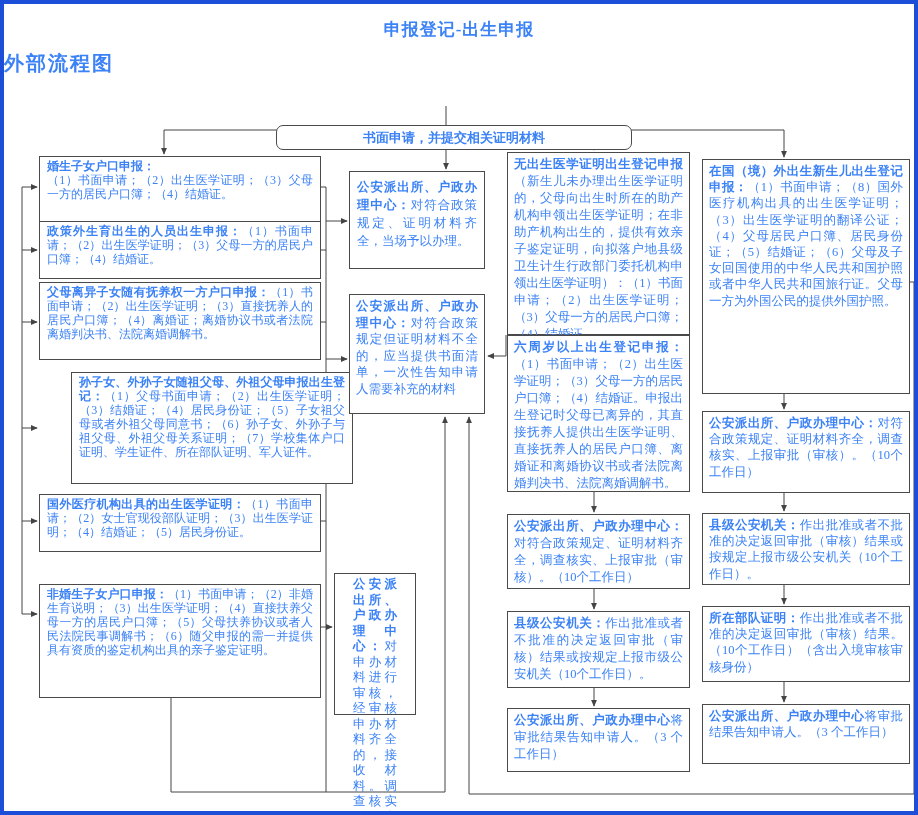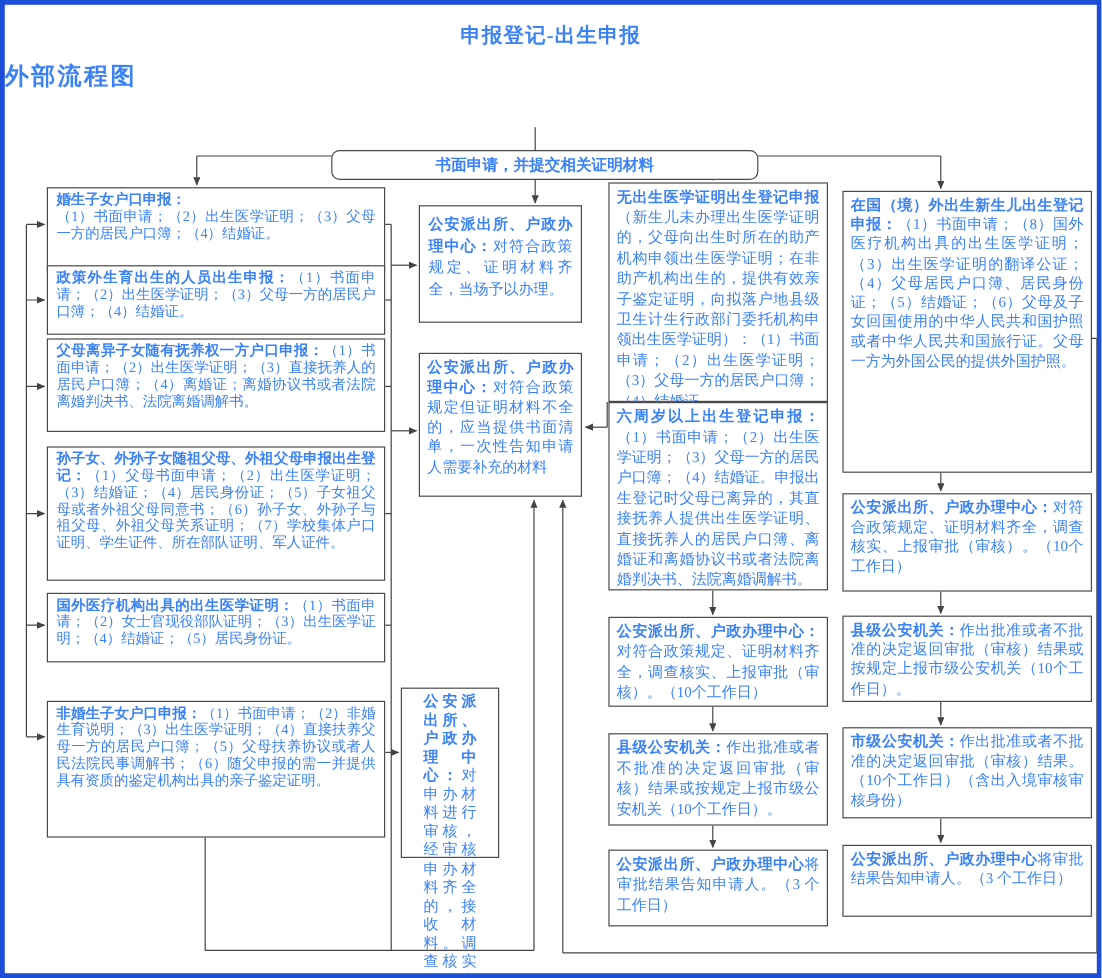--- a/index.html
+++ b/index.html
@@ -104,21 +104,21 @@
 
   <div class="box cl" style="top:152px;height:70px;">
     <b class="bt blk">婚生子女户口申报：</b><span>（1）书面申请；（2）出生医学证明；（3）父母一方的居民户口簿；（4）结婚证。</span>
   </div>
   <div class="box cl" style="top:217px;height:58px;">
     <b class="bt">政策外生育出生的人员出生申报：</b><span>（1）书面申请；（2）出生医学证明；（3）父母一方的居民户口簿；（4）结婚证。</span>
   </div>
   <div class="box cl" style="top:278px;height:78px;">
     <b class="bt">父母离异子女随有抚养权一方户口申报：</b><span>（1）书面申请；（2）出生医学证明；（3）直接抚养人的居民户口簿；（4）离婚证；离婚协议书或者法院离婚判决书、法院离婚调解书。</span>
   </div>
-  <div class="box cl" style="top:368px;height:112px;">
+  <div class="box cl" style="top:368px;height:112px;margin-left:32px;">
     <b class="bt">孙子女、外孙子女随祖父母、外祖父母申报出生登记：</b><span>（1）父母书面申请；（2）出生医学证明；（3）结婚证；（4）居民身份证；（5）子女祖父母或者外祖父母同意书；（6）孙子女、外孙子与祖父母、外祖父母关系证明；（7）学校集体户口证明、学生证件、所在部队证明、军人证件。</span>
   </div>
   <div class="box cl" style="top:490px;height:58px;">
     <b class="bt">国外医疗机构出具的出生医学证明：</b><span>（1）书面申请；（2）女士官现役部队证明；（3）出生医学证明；（4）结婚证；（5）居民身份证。</span>
   </div>
   <div class="box cl" style="top:580px;height:114px;">
     <b class="bt">非婚生子女户口申报：</b><span>（1）书面申请；（2）非婚生育说明；（3）出生医学证明；（4）直接扶养父母一方的居民户口簿；（5）父母扶养协议或者人民法院民事调解书；（6）随父申报的需一并提供具有资质的鉴定机构出具的亲子鉴定证明。</span>
   </div>
 
   <div class="box cm cm1" style="top:167px;height:98px;">
@@ -150,19 +150,19 @@
   <div class="box cf" style="top:155px;height:235px;">
     <b class="bt">在国（境）外出生新生儿出生登记申报：</b><span>（1）书面申请；（8）国外医疗机构出具的出生医学证明；（3）出生医学证明的翻译公证；（4）父母居民户口簿、居民身份证；（5）结婚证；（6）父母及子女回国使用的中华人民共和国护照或者中华人民共和国旅行证。父母一方为外国公民的提供外国护照。</span>
   </div>
   <div class="box cf" style="top:407px;height:82px;">
     <b class="bt">公安派出所、户政办理中心：</b><span>对符合政策规定、证明材料齐全，调查核实、上报审批（审核）。（10个工作日）</span>
   </div>
   <div class="box cf" style="top:509px;height:72px;">
     <b class="bt">县级公安机关：</b><span>作出批准或者不批准的决定返回审批（审核）结果或按规定上报市级公安机关（10个工作日）。</span>
   </div>
   <div class="box cf" style="top:602px;height:76px;">
-    <b class="bt">市级公安机关：</b><span>作出批准或者不批准的决定返回审批（审核）结果。（10个工作日）（含出入境审核审核身份）</span>
+    <b class="bt">所在部队证明：</b><span>作出批准或者不批准的决定返回审批（审核）结果。（10个工作日）（含出入境审核审核身份）</span>
   </div>
   <div class="box cf" style="top:700px;height:60px;">
     <b class="bt">公安派出所、户政办理中心</b><span>将审批结果告知申请人。（3 个工作日）</span>
   </div>
 
 </div>
 
 </body></html>

